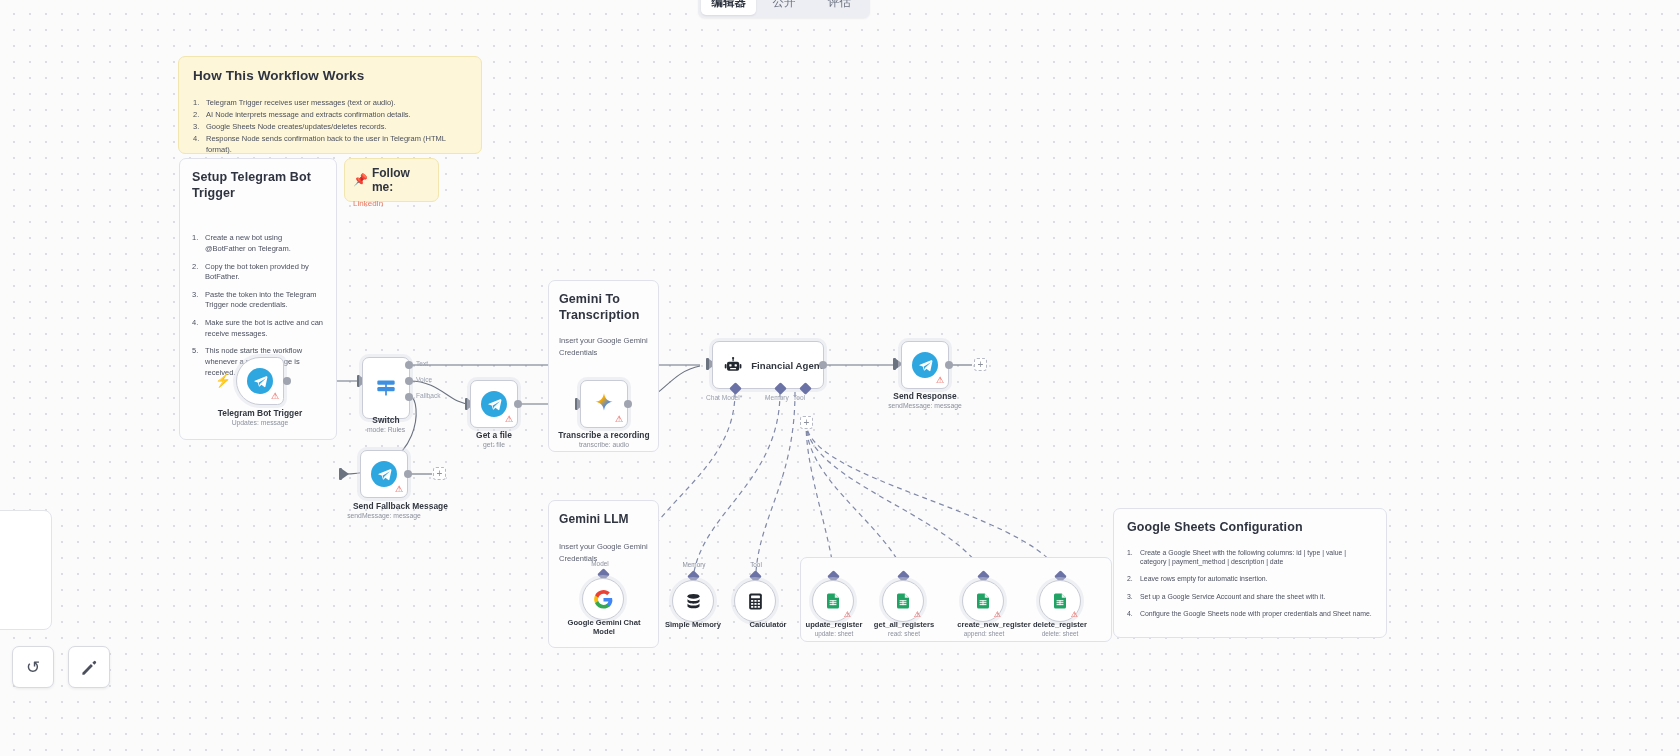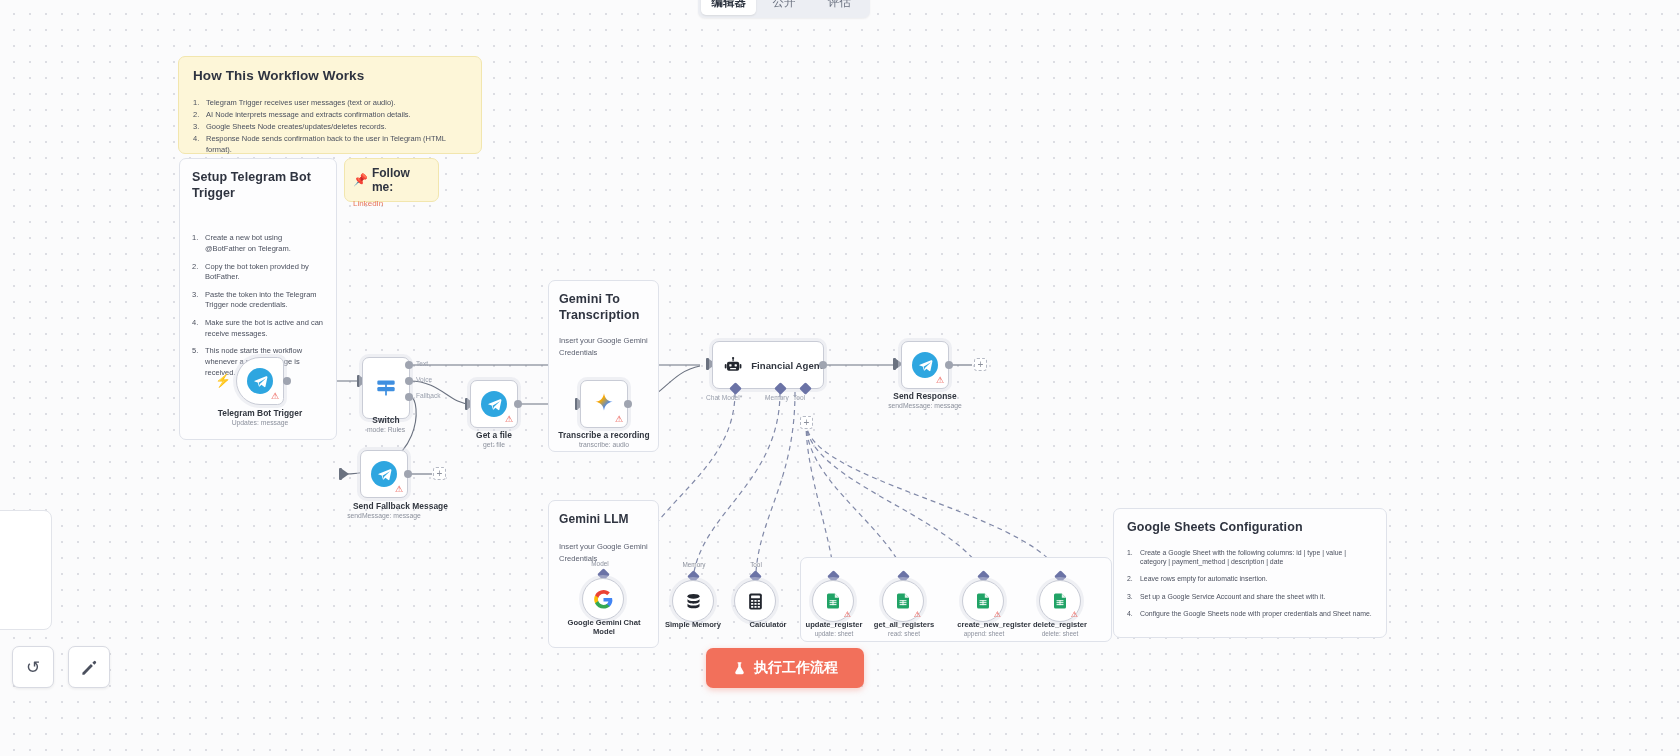--- a/index.html
+++ b/index.html
@@ -469,21 +469,15 @@
   <div id="ghostPanel"></div>
   <div class="ctrlbtn" style="left:12px; top:646px;">
     <span>↺</span>
   </div>
   <div class="ctrlbtn" style="left:68px; top:646px;">
     <svg width="19" height="19" viewBox="0 0 24 24" fill="#4b505e">
       <path d="M3 18.5 13.8 7.7l2.5 2.5L5.5 21H3v-2.5zM15.6 5.9l2.5 2.5 1.9-1.9a1.4 1.4 0 0 0 0-2l-.5-.5a1.4 1.4 0 0 0-2 0l-1.9 1.9z"></path>
     </svg>
   </div>
 
-  <div id="execBtn">
-    <svg width="15" height="15" viewBox="0 0 24 24" fill="#fff">
-      <path d="M9 2h6v2h-1v5.2l4.6 8.4A2.4 2.4 0 0 1 16.5 21h-9a2.4 2.4 0 0 1-2.1-3.4L10 9.2V4H9V2z"></path>
-    </svg>
-    <span>执行工作流程</span>
-  </div>
 
 </div>
 </div>
 
 </body></html>

